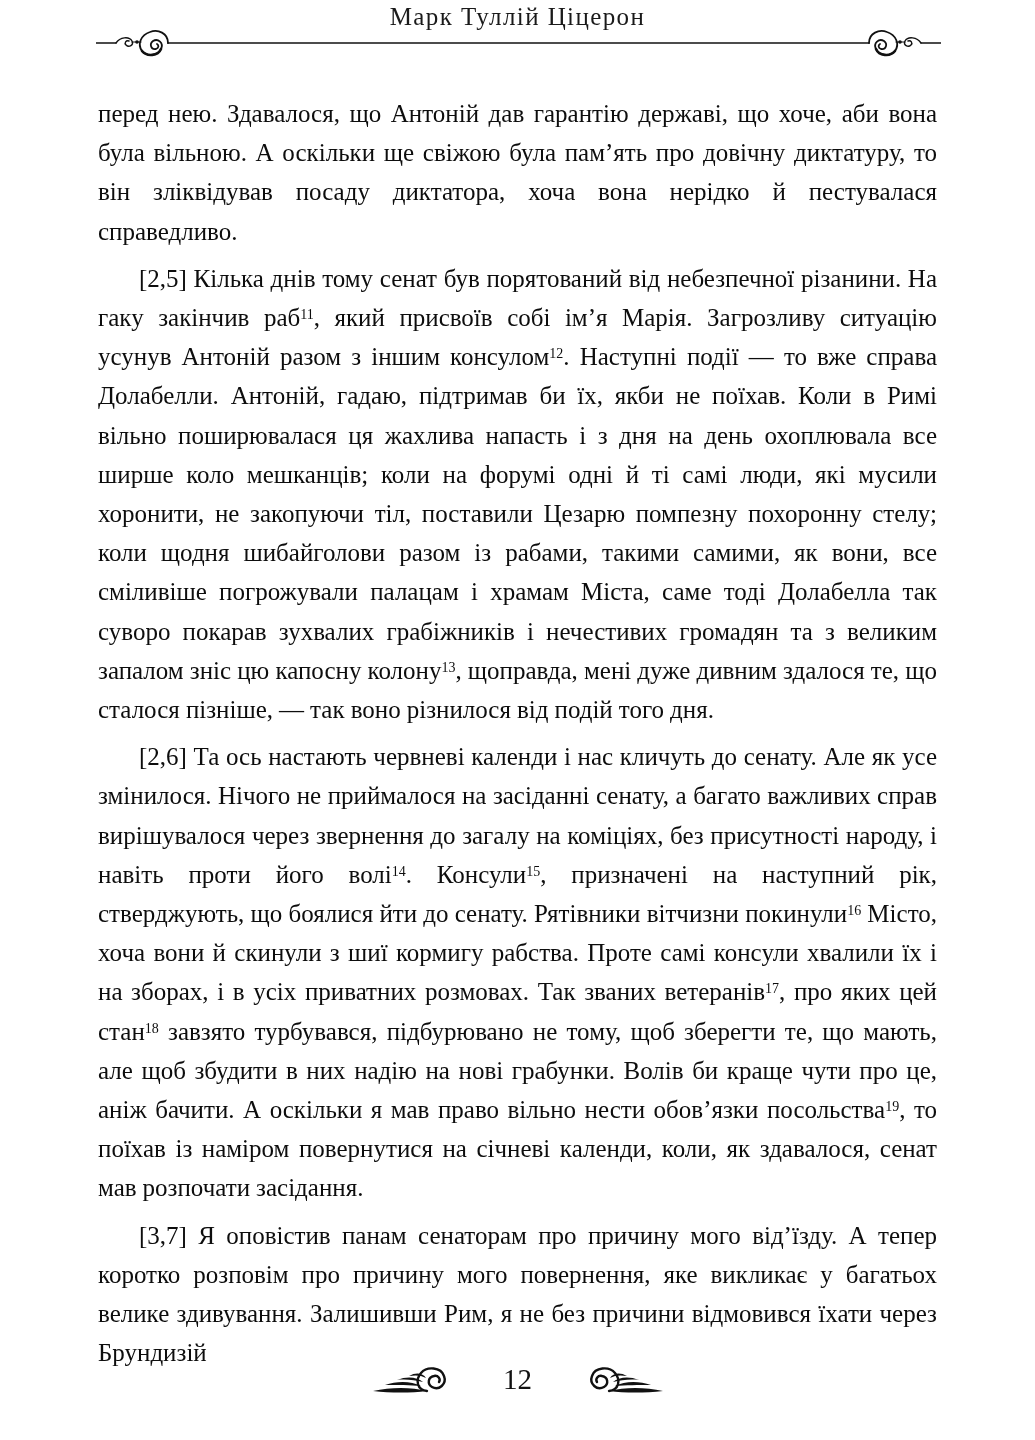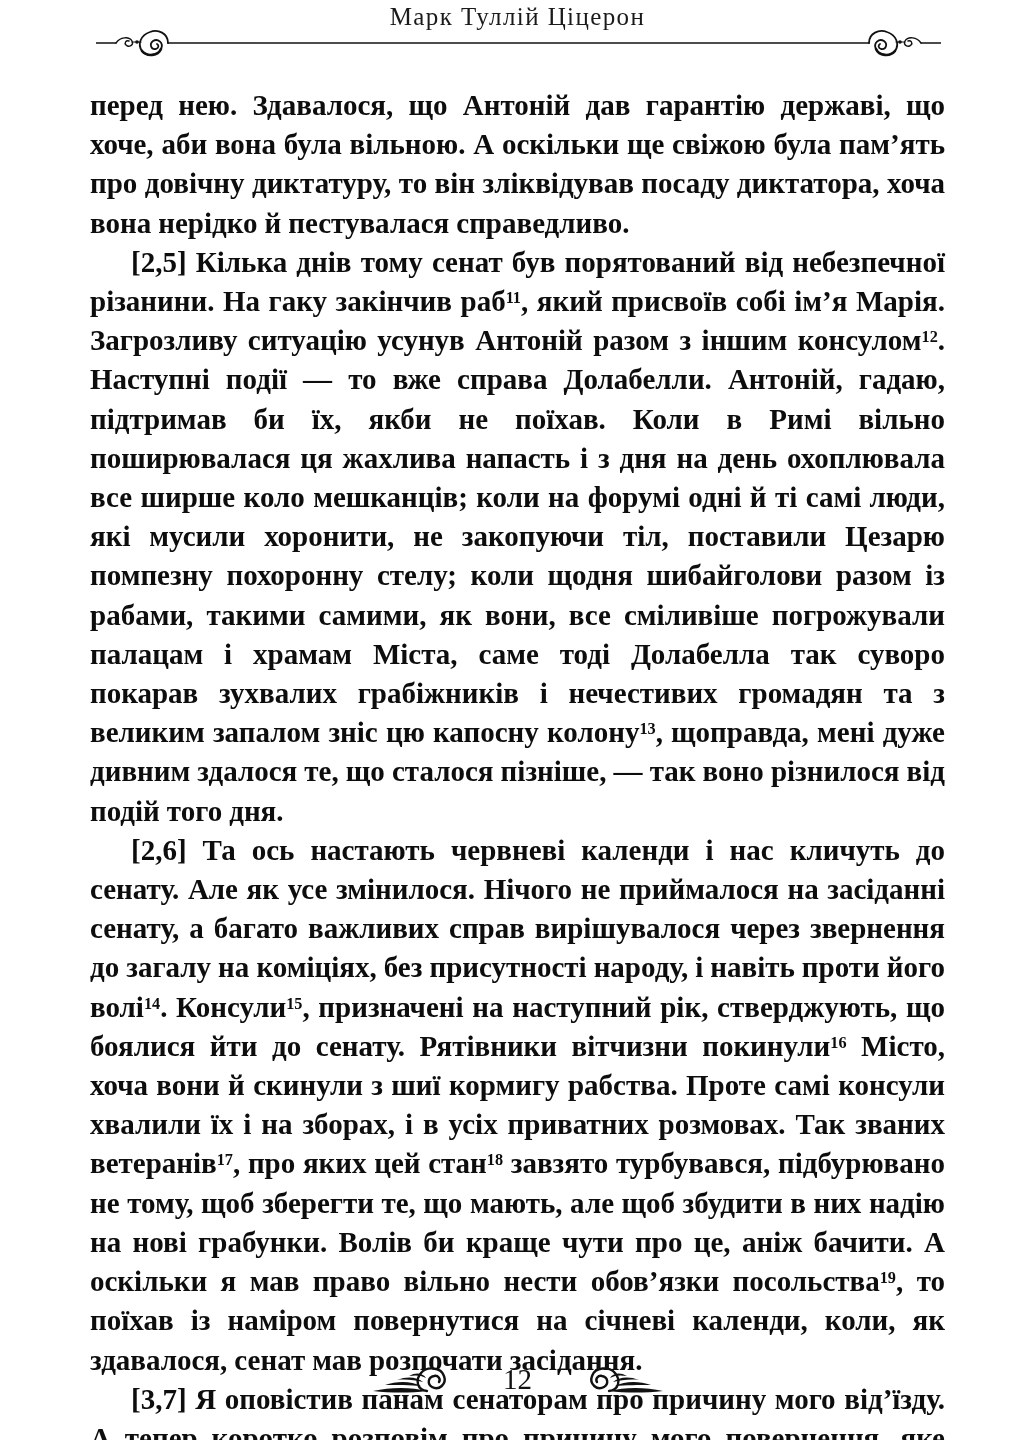--- a/index.html
+++ b/index.html
@@ -57,29 +57,28 @@
   }
 
   
   .textblock {
     position: absolute;
     left: 90px;
     top: 86px;
     width: 855px;
   }
   .para {
-    margin: 0;
-    font-size: 29px;
+    margin: 8px;
+    font-size: 25px;
     line-height: 39.2px;
     text-align: justify;
     text-align-last: left;
     color: #0d0d0d;
     hyphens: manual;
     word-spacing: -0.2px;
-    font-weight: bold;
   }
   .para.indent {
     text-indent: 41px;
   }
   .para.last-justify {
     text-align-last: justify;
   }
   sup {
     font-size: 0.56em;
     vertical-align: 0.52em;

